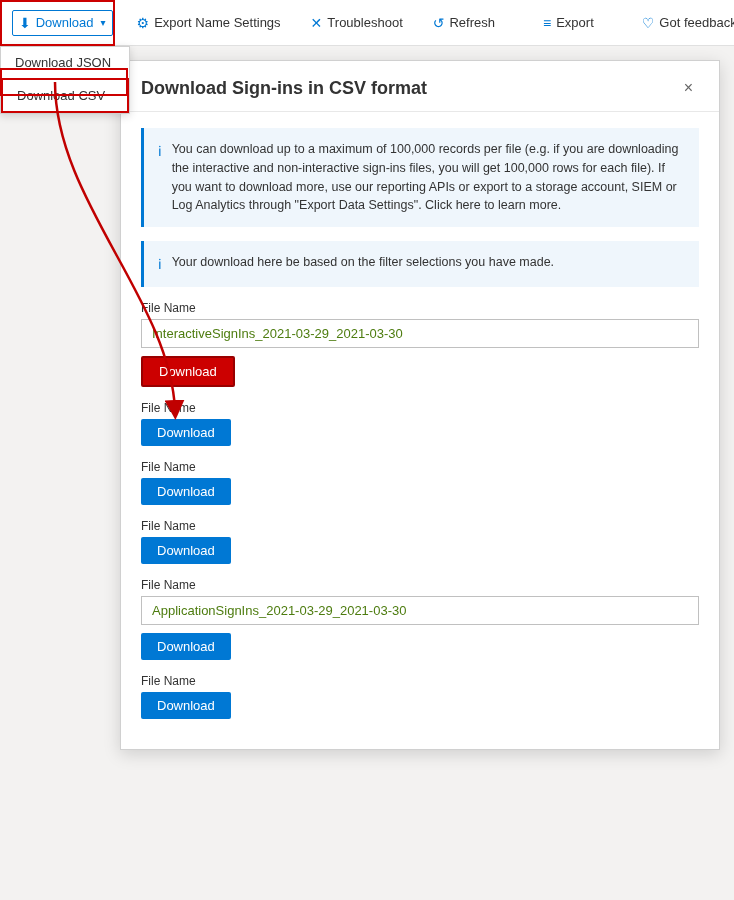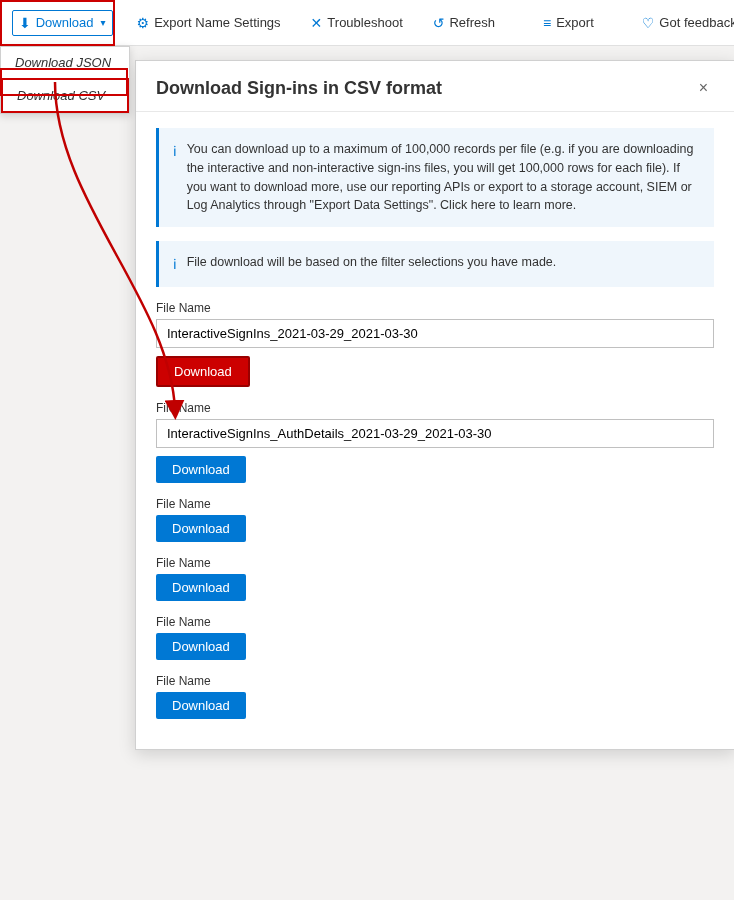--- a/index.html
+++ b/index.html
@@ -51,21 +51,20 @@
     
     .dropdown-menu {
       position: absolute;
       left: 0;
       top: 46px;
       background: #fff;
       border: 1px solid #d0d0d0;
       box-shadow: 0 2px 8px rgba(0,0,0,0.15);
       z-index: 100;
       min-width: 130px;
-      font-style: italic;
     }
     .dropdown-item {
       padding: 8px 14px;
       cursor: pointer;
       font-size: 13px;
       color: #333;
       display: block;
     }
     .dropdown-item.highlighted {
       border: 2px solid #c00;
@@ -99,21 +98,20 @@
     
     .modal-container {
       position: absolute;
       left: 120px;
       top: 60px;
       width: 600px;
       background: #fff;
       border: 1px solid #d0d0d0;
       box-shadow: 0 4px 16px rgba(0,0,0,0.15);
       padding: 0;
-      margin-left: 15px;
     }
 
     .modal-header {
       display: flex;
       align-items: center;
       justify-content: space-between;
       padding: 16px 20px 12px 20px;
       border-bottom: 1px solid #e8e8e8;
     }
     .modal-title {
@@ -161,21 +159,21 @@
       font-size: 12px;
       color: #333;
       margin-bottom: 4px;
       display: block;
     }
     .file-input {
       width: 100%;
       border: 1px solid #c0c0c0;
       padding: 6px 10px;
       font-size: 13px;
-      color: #000000;
+      color: #4d7c0f;
       background: #fff;
       outline: none;
       display: block;
       margin-bottom: 8px;
     }
     .file-input:read-only {
       background: #fff;
     }
 
     
@@ -261,25 +259,25 @@
     <span class="modal-title">Download Sign-ins in CSV format</span>
     <button class="modal-close">×</button>
   </div>
   <div class="modal-body">
     <div class="info-box">
       <span class="info-icon">ℹ</span>
       <span>You can download up to a maximum of 100,000 records per file (e.g. if you are downloading the interactive and non-interactive sign-ins files, you will get 100,000 rows for each file). If you want to download more, use our reporting APIs or export to a storage account, SIEM or Log Analytics through "Export Data Settings". Click here to learn more.</span>
     </div>
     <div class="info-box">
       <span class="info-icon">ℹ</span>
-      <span>File download will be based on the filter selections you have made.</span>
+      <span>Your download here be based on the filter selections you have made.</span>
     </div>
 
     <div id="file-list">
         <div class="file-section"><span class="file-label">File Name</span><input type="text" class="file-input" readonly="" value="InteractiveSignIns_2021-03-29_2021-03-30" style=""><button class="download-action-btn first-btn">Download</button></div>
-        <div class="file-section"><span class="file-label">File Name</span><input type="text" class="file-input" readonly="" value="InteractiveSignIns_AuthDetails_2021-03-29_2021-03-30" style=""><button class="download-action-btn">Download</button></div>
-        <div class="file-section"><span class="file-label">File Name</span><button class="download-action-btn">Download</button></div>
-        <div class="file-section"><span class="file-label">File Name</span><button class="download-action-btn">Download</button></div>
-        <div class="file-section"><span class="file-label">File Name</span><button class="download-action-btn">Download</button></div>
+        <div class="file-section"><span class="file-label">File Name</span><button class="download-action-btn">Download</button></div>
+        <div class="file-section"><span class="file-label">File Name</span><button class="download-action-btn">Download</button></div>
+        <div class="file-section"><span class="file-label">File Name</span><button class="download-action-btn">Download</button></div>
+        <div class="file-section"><span class="file-label">File Name</span><input type="text" class="file-input" readonly="" value="ApplicationSignIns_2021-03-29_2021-03-30" style=""><button class="download-action-btn">Download</button></div>
         <div class="file-section"><span class="file-label">File Name</span><button class="download-action-btn">Download</button></div>
       </div>
   </div>
 </div>
 
 </body></html>

